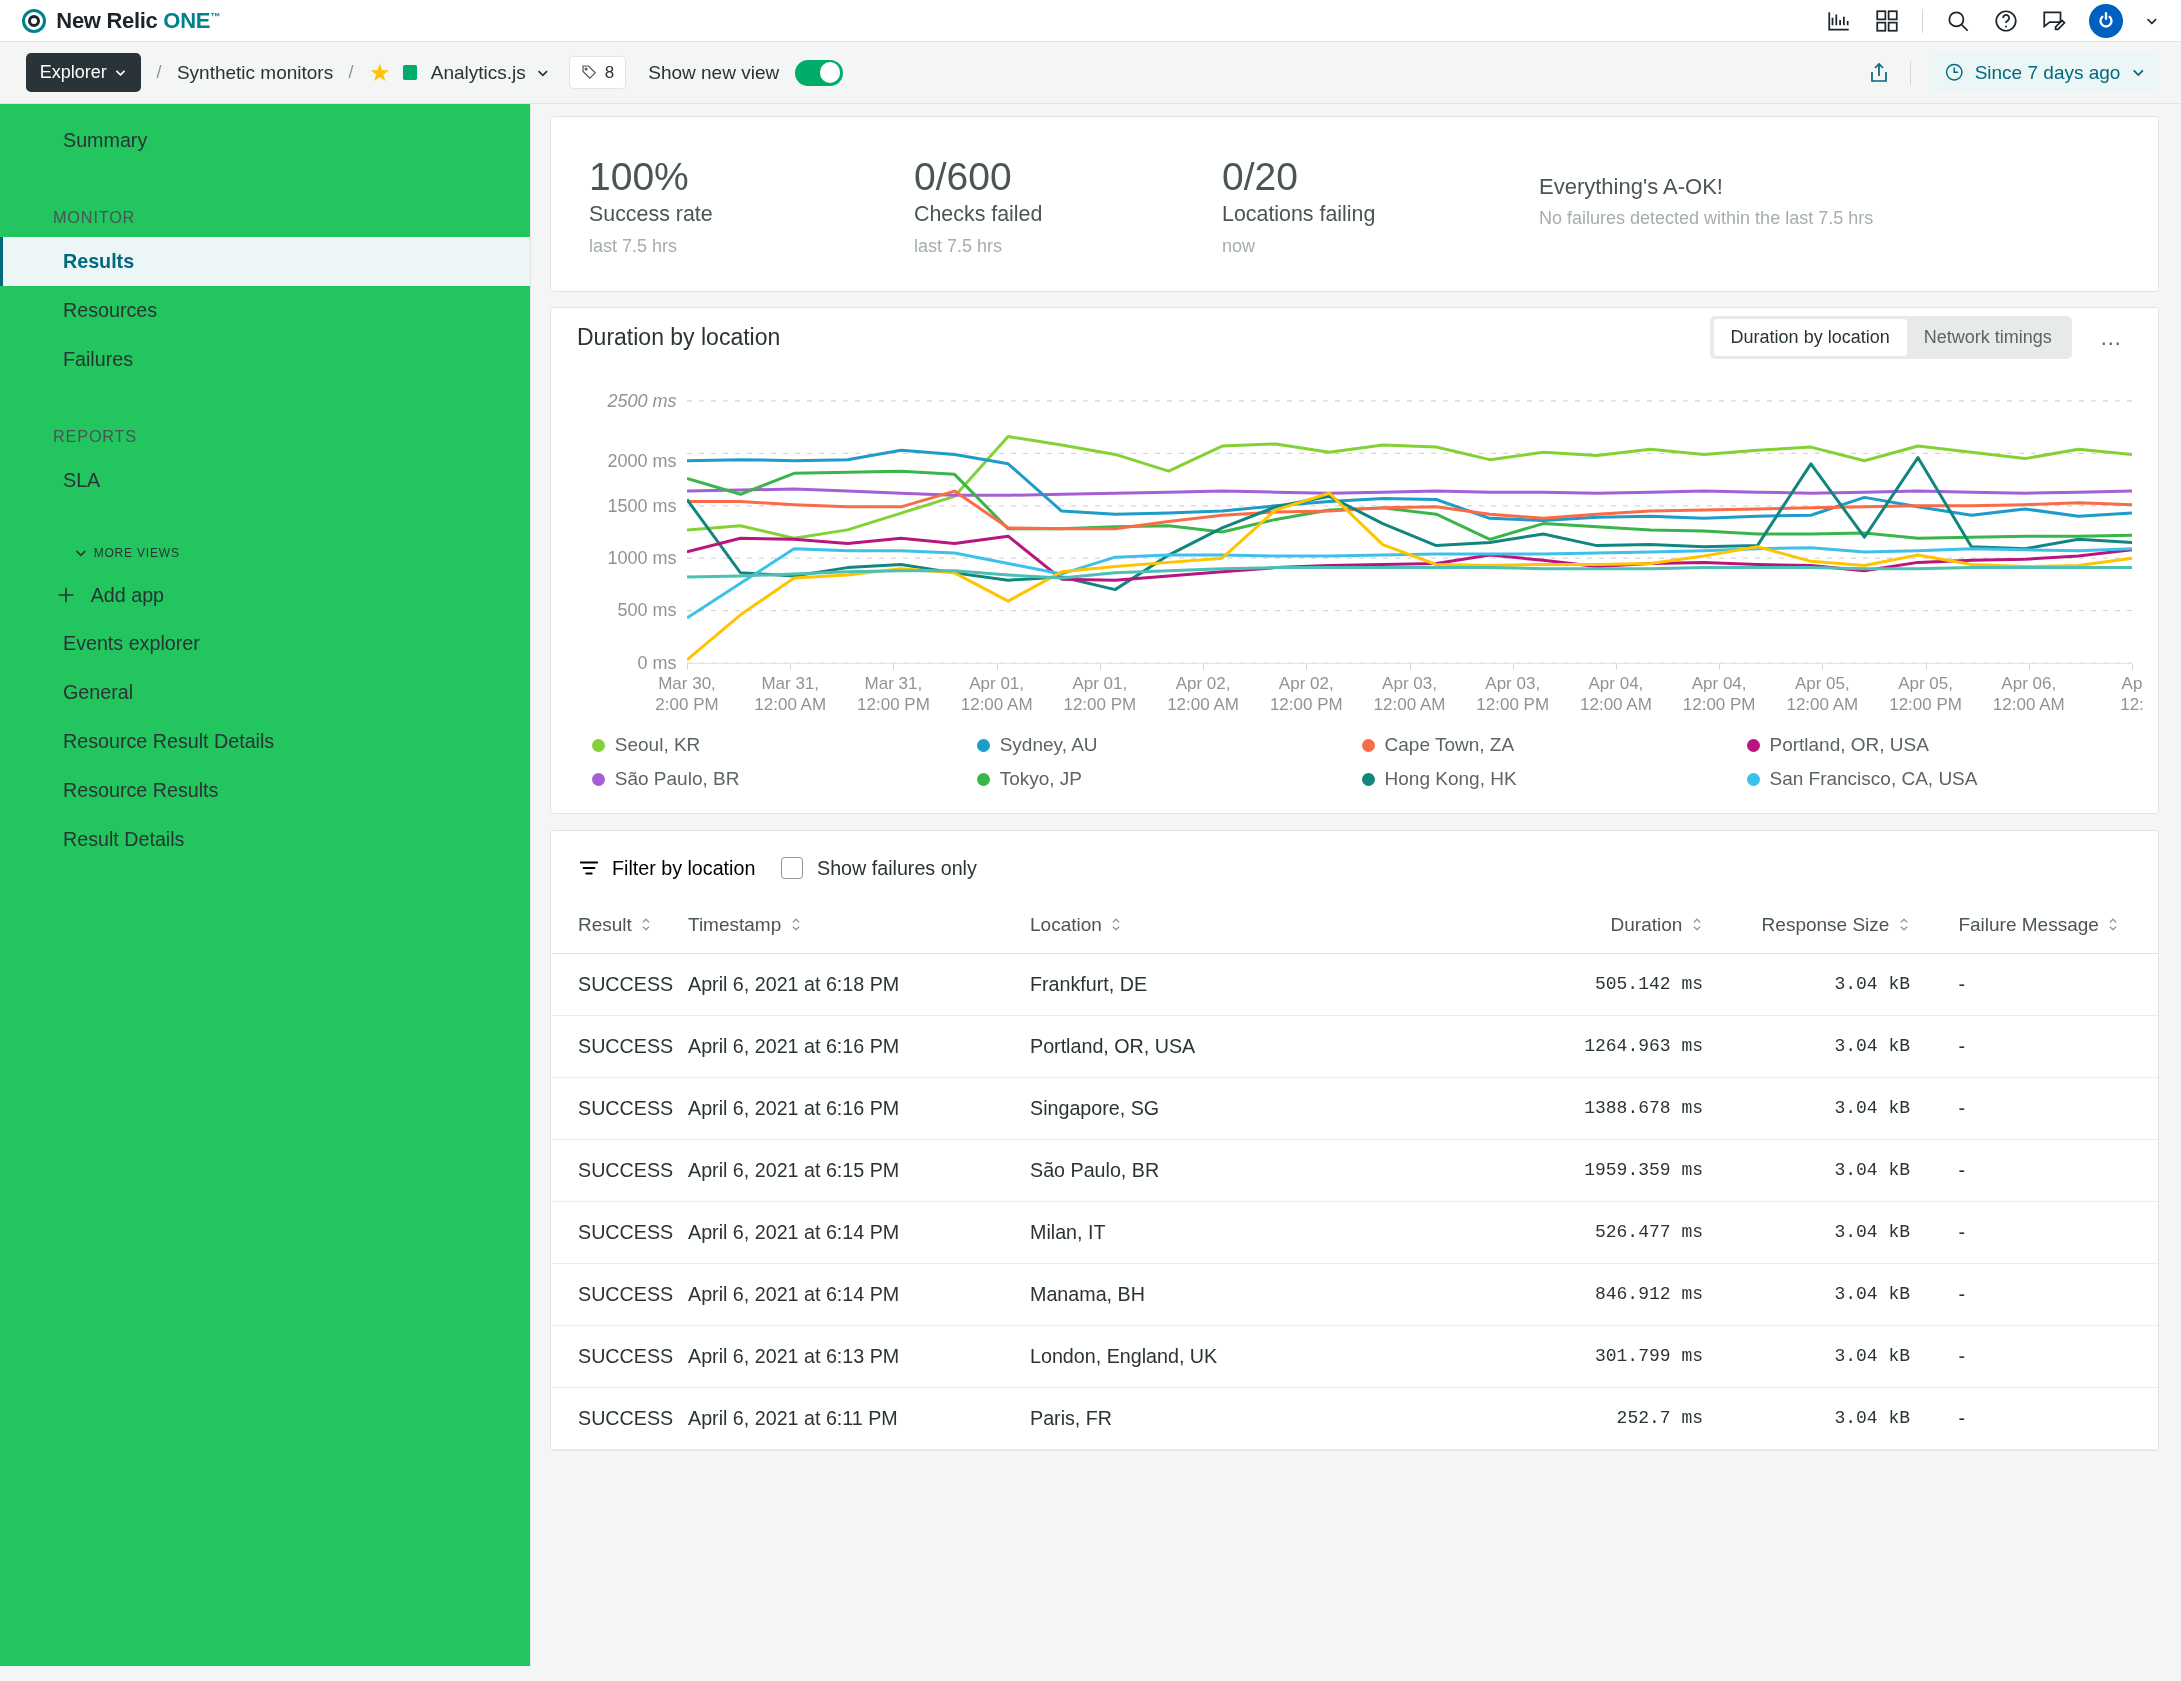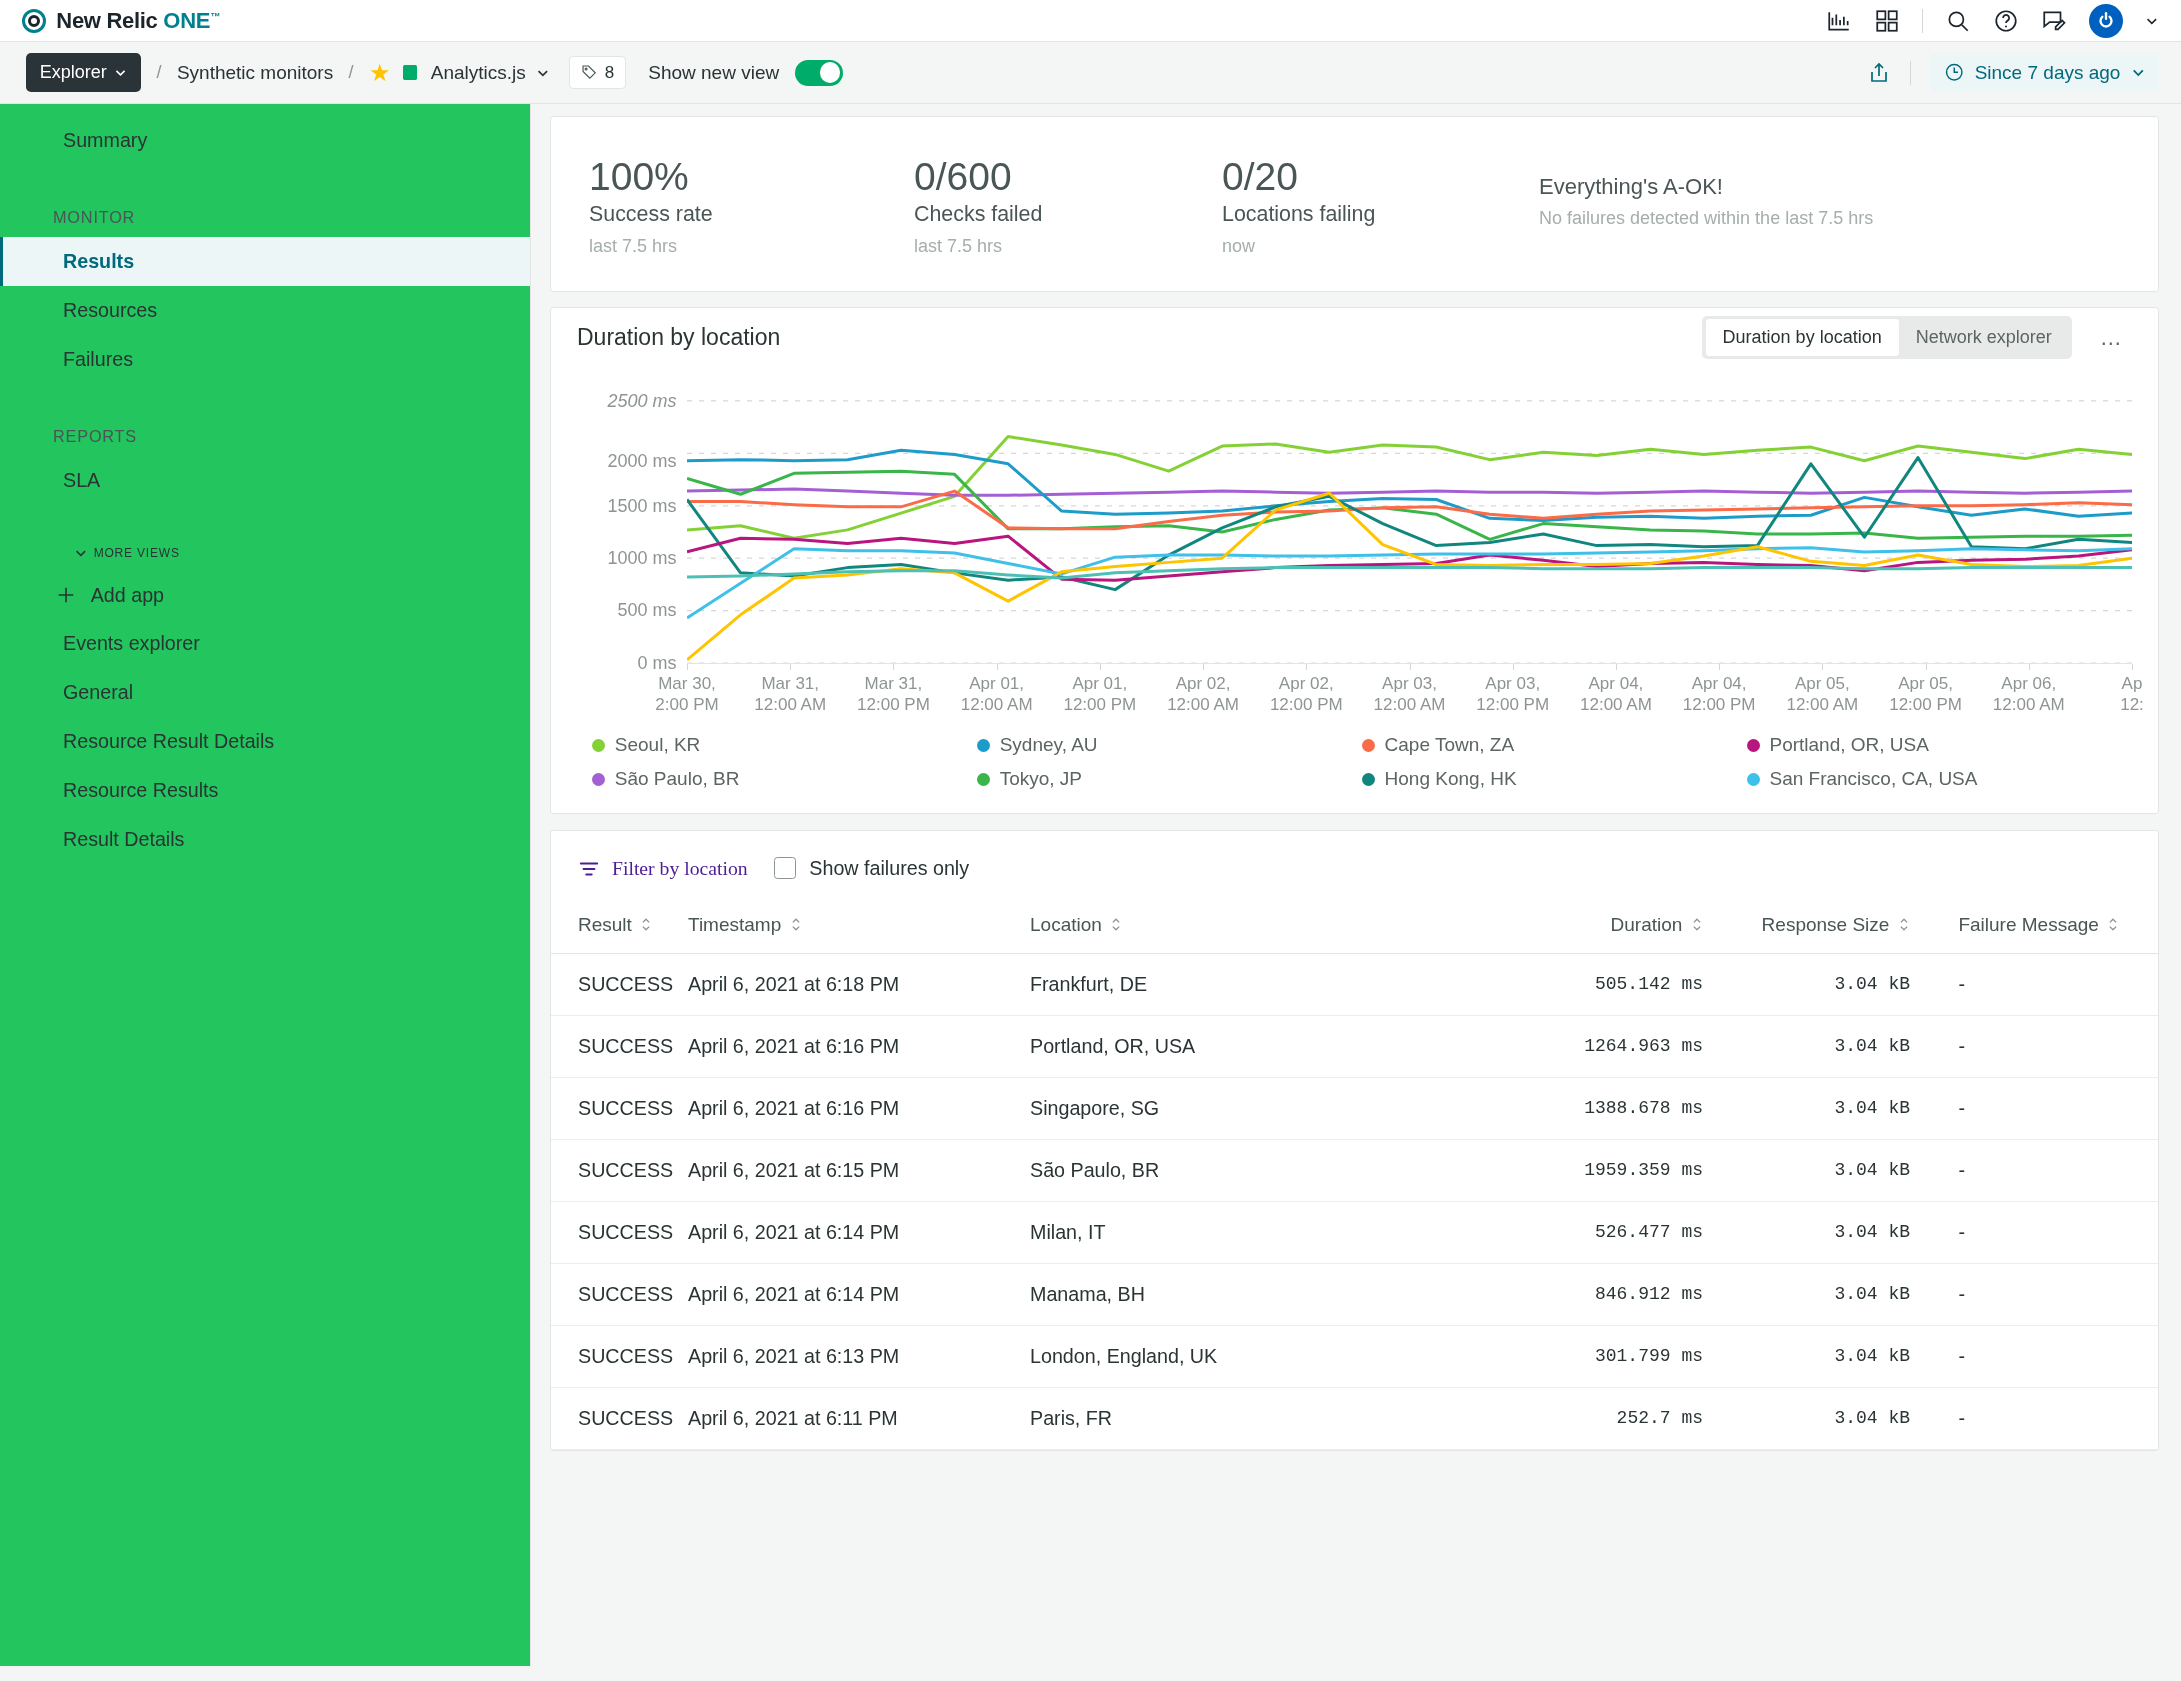--- a/index.html
+++ b/index.html
@@ -155,21 +155,21 @@
   }
   .lg-item {
     width: 25%; display: flex; align-items: center; gap: 9.4px;
     font-size: 19px; color: #5c6464; padding: 6px 0; cursor: pointer;
   }
   .lg-dot { width: 13px; height: 13px; border-radius: 50%; flex: none; }
 
   
   .table-card { margin-top: 15.4px; padding: 0; }
   .filterbar { display: flex; align-items: center; gap: 26px; padding: 26px 27px 22px 27px; }
-  .filt { display: flex; align-items: flex-end; gap: 12px; font-size: 19.7px; color: #4c1d95; cursor: pointer; font-family: Liberation Serif, serif; }
+  .filt { display: flex; align-items: flex-start; gap: 12px; font-size: 19.7px; color: #000000; cursor: pointer; }
   .filt svg { width: 22px; height: 22px; }
   .chk-wrap { display: flex; align-items: center; gap: 13.7px; cursor: pointer; }
   .chkbox { width: 22px; height: 22px; border: 1.7px solid #8e9494; border-radius: 3.4px; background:#fff; }
   .chk-lbl { font-size: 19.7px; color: #2a3434; }
 
   table { width: 100%; border-collapse: collapse; table-layout: fixed; }
   th {
     text-align: left; font-weight: 400; font-size: 19px; color: #4a5555;
     padding: 12px 0 17px 0; border-bottom: 0.9px solid #e3e4e4; cursor: pointer;
     white-space: nowrap;
@@ -337,21 +337,21 @@
         <div class="aok-title">Everything's A-OK!</div>
         <div class="aok-sub">No failures detected within the last 7.5 hrs</div>
       </div>
     </div>
 
     <div class="card chart-card">
       <div class="chart-head">
         <div class="chart-title">Duration by location</div>
         <div class="seg">
           <div class="seg-btn on">Duration by location</div>
-          <div class="seg-btn">Network explorer</div>
+          <div class="seg-btn">Network timings</div>
         </div>
         <div class="dots-btn">…</div>
       </div>
 
       <div class="plot">
         <div class="ylabels" id="ylabels">
             <div class="ylab" style="top: 283px;">0 ms</div>
             <div class="ylab" style="top: 230px;">500 ms</div>
             <div class="ylab" style="top: 178px;">1000 ms</div>
             <div class="ylab" style="top: 126px;">1500 ms</div>

